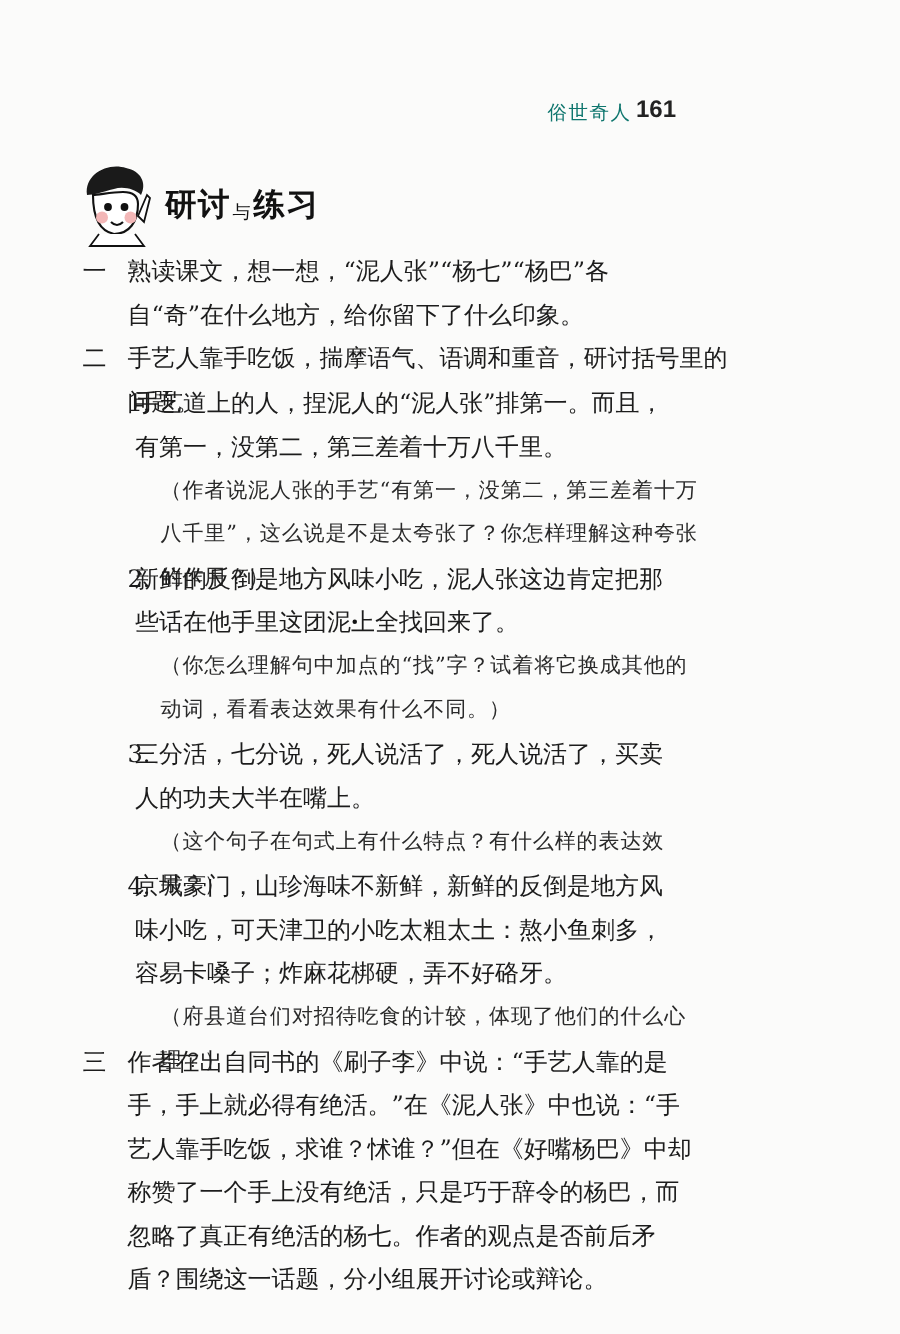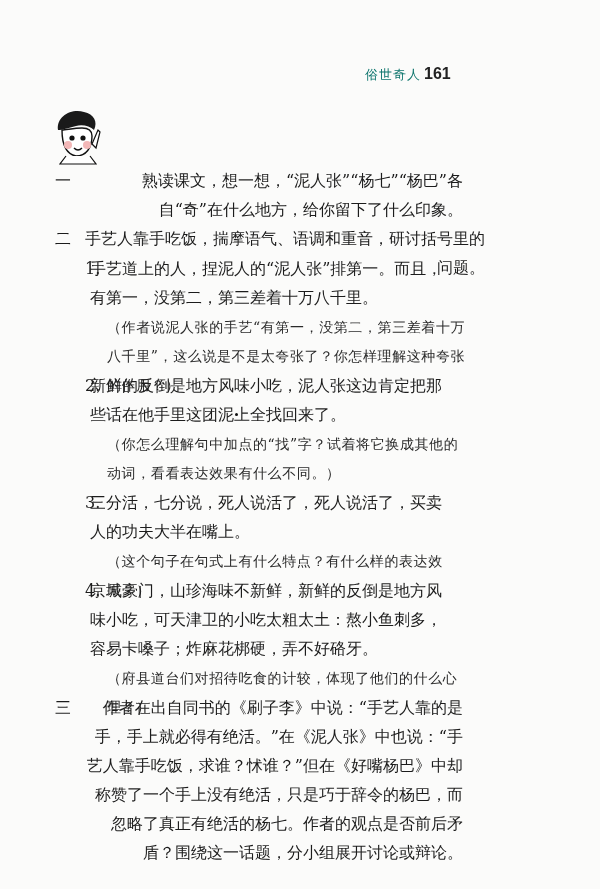--- a/index.html
+++ b/index.html
@@ -9,21 +9,21 @@
   }
   .header { position: absolute; top: 66px; left: 0; width: 600px; height: 20px; }
   .header .chapter { position: absolute; left: 365px; top: 0; font-size: 13px; letter-spacing: 1px; font-family: "DejaVu Sans", sans-serif; color: #0f766e; }
   .header .pagenum { position: absolute; left: 424px; top: -1px; font-size: 16px; font-weight: bold; font-family: "Liberation Sans", sans-serif; color: #222; }
   .section-title { position: absolute; left: 52px; top: 108px; height: 60px; width: 300px; }
   .section-title .avatar { position: absolute; left: 0; top: 0; width: 52px; height: 58px; }
   .section-title .title { position: absolute; left: 58px; top: 14px; font-family: "DejaVu Sans", sans-serif; font-weight: bold; font-size: 21px; color: #111; letter-spacing: 1px; }
   .section-title .title .small { font-size: 12px; font-weight: normal; vertical-align: -2px; margin: 0 1px; }
   .q { position: absolute; left: 0; width: 600px; font-size: 16px; line-height: 29px; }
   .q .num { position: absolute; left: 55px; top: 0; font-size: 16px; }
-  .q .body { position: absolute; left: 85px; width: 378px; text-align: right; }
+  .q .body { position: absolute; left: 85px; width: 378px; }
   .sub { position: absolute; left: 85px; width: 380px; font-size: 16px; line-height: 29px; }
   .sub .n { position: absolute; left: 0; top: 0; }
   .sub .t { position: absolute; left: 5px; width: 358px; }
   .hint { position: absolute; left: 107px; width: 360px; font-size: 14px; line-height: 29px; color: #2a2a2a; letter-spacing: 0.6px; }
   .dot { position: absolute; width: 3px; height: 3px; background: #111; border-radius: 50%; }
 </style>
 </head>
 <body>
 
 <div class="header">
@@ -36,20 +36,23 @@
     <path d="M6 22 C4 8 20 0 32 4 C42 6 46 14 42 22 C38 18 30 16 24 18 C16 20 10 22 6 22 Z" fill="#1a1a1a"></path>
     <path d="M10 22 C10 36 14 46 24 48 C34 48 40 40 40 28 C40 22 36 20 30 20 C22 20 14 22 10 22 Z" fill="#fff" stroke="#111" stroke-width="1.4"></path>
     <circle cx="20" cy="30" r="2.6" fill="#111"></circle>
       <circle cx="31" cy="30" r="2.6" fill="#111"></circle>
     <circle cx="16" cy="37" r="4" fill="#f3b7b7"></circle>
       <circle cx="35" cy="37" r="4" fill="#f3b7b7"></circle>
     <path d="M22 40 Q26 44 30 40" stroke="#111" stroke-width="1.4" fill="none"></path>
     <path d="M40 36 L46 22 L48 24 L44 40 Z" fill="#fff" stroke="#111" stroke-width="1.2"></path>
     <path d="M14 48 L8 56 L44 56 L38 48" fill="#fff" stroke="#111" stroke-width="1.2"></path>
   </svg>
+  <div class="title">
+    <span>研讨</span><span class="small">与</span><span>练习</span>
+  </div>
 </div>
 
 <div class="q" style="top:166px;">
   <span class="num">一</span>
   <div class="body">熟读课文，想一想，“泥人张”“杨七”“杨巴”各自“奇”在什么地方，给你留下了什么印象。</div>
 </div>
 
 <div class="q" style="top:224px;">
   <span class="num">二</span>
   <div class="body" style="width:400px;">手艺人靠手吃饭，揣摩语气、语调和重音，研讨括号里的问题。</div>

